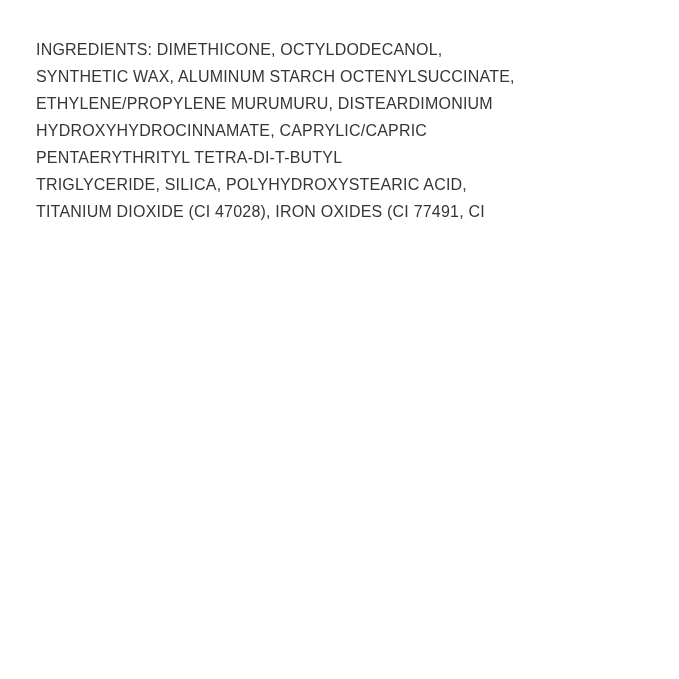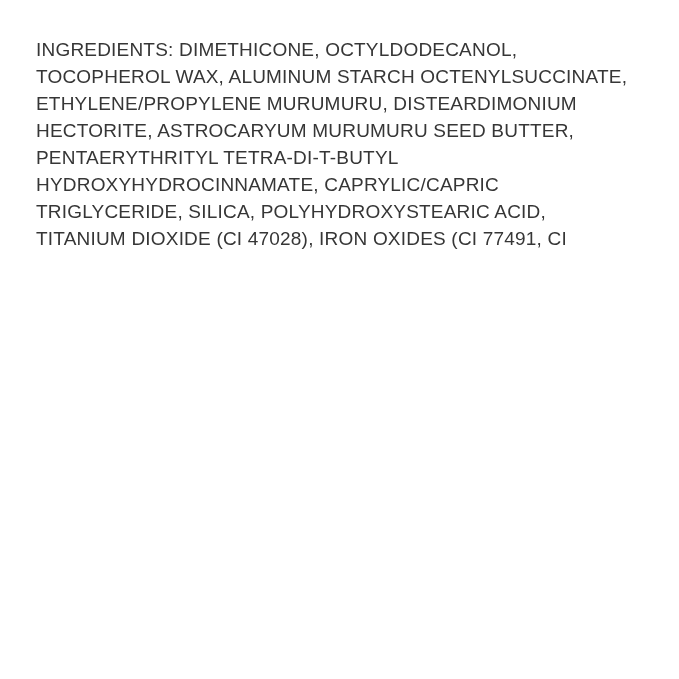--- a/index.html
+++ b/index.html
@@ -14,33 +14,32 @@
     position: relative;
     font-family: "Liberation Sans", sans-serif;
   }
   .ingredients-block {
     position: absolute;
     left: 36px;
     top: 36px;
     width: 615px;
   }
   .ingredients-line {
-    font-size: 19px;
+    font-size: 16px;
     line-height: 27px;
     letter-spacing: 0.2px;
     color: #363636;
     white-space: nowrap;
     text-transform: none;
   }
 </style>
 </head>
 <body>
 
 <div class="ingredients-block">
   <div class="ingredients-line">INGREDIENTS: DIMETHICONE, OCTYLDODECANOL,</div>
-  <div class="ingredients-line">TOCOPHEROL WAX, ALUMINUM STARCH OCTENYLSUCCINATE,</div>
+  <div class="ingredients-line">SYNTHETIC WAX, ALUMINUM STARCH OCTENYLSUCCINATE,</div>
   <div class="ingredients-line">ETHYLENE/PROPYLENE MURUMURU, DISTEARDIMONIUM</div>
-  <div class="ingredients-line">HECTORITE, ASTROCARYUM MURUMURU SEED BUTTER,</div>
+  <div class="ingredients-line">HYDROXYHYDROCINNAMATE, CAPRYLIC/CAPRIC</div>
   <div class="ingredients-line">PENTAERYTHRITYL TETRA-DI-T-BUTYL</div>
-  <div class="ingredients-line">HYDROXYHYDROCINNAMATE, CAPRYLIC/CAPRIC</div>
   <div class="ingredients-line">TRIGLYCERIDE, SILICA, POLYHYDROXYSTEARIC ACID,</div>
   <div class="ingredients-line">TITANIUM DIOXIDE (CI 47028), IRON OXIDES (CI 77491, CI</div>
 </div>
 
 </body></html>

